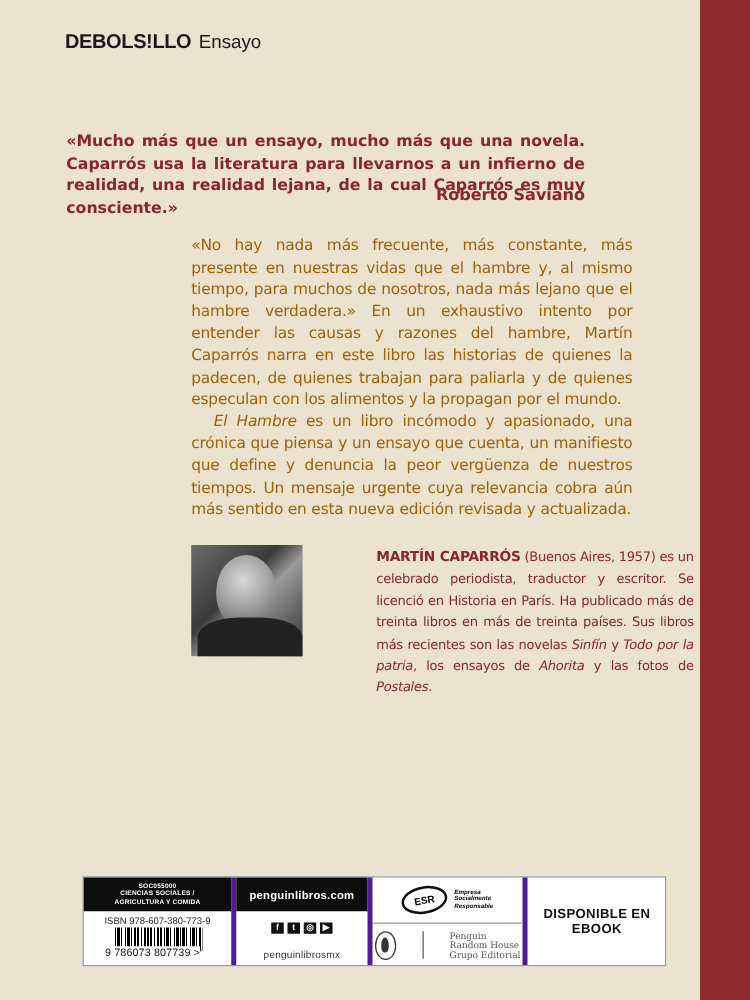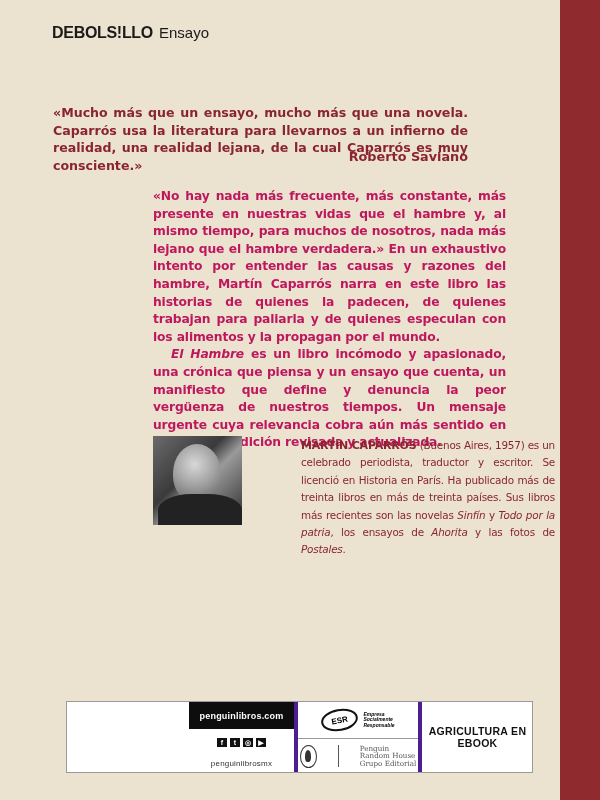--- a/index.html
+++ b/index.html
@@ -3,21 +3,21 @@
 <meta charset="utf-8">
 <style>
   html,body{margin:0;padding:0;}
   body{width:600px;height:800px;position:relative;background:#ebe2d0;overflow:hidden;font-family:"DejaVu Sans",sans-serif;}
   .spine{position:absolute;left:560px;top:0;width:40px;height:800px;background:#8f2a2f;}
   .brand{position:absolute;left:52px;top:24px;font-size:15px;color:#1a1a1a;}
   .brand .logo{font-weight:bold;letter-spacing:-0.3px;font-family:"Liberation Sans",sans-serif;font-size:16px;}
   .brand .series{margin-left:6px;font-family:"Liberation Sans",sans-serif;font-size:15px;}
   .quote{position:absolute;left:53px;top:104px;width:415px;color:#8a2530;font-weight:bold;font-size:12.6px;line-height:17.5px;text-align:justify;font-family:"DejaVu Sans",sans-serif;}
   .quote-author{position:absolute;left:53px;top:149px;width:415px;text-align:right;color:#8a2530;font-weight:bold;font-size:12.8px;font-family:"DejaVu Sans",sans-serif;}
-  .synopsis{position:absolute;left:153px;top:188px;width:353px;color:#be185d;font-size:12.3px;line-height:17.6px;text-align:justify;font-family:"DejaVu Sans",sans-serif;letter-spacing:-0.15px;font-weight:bold;}
+  .synopsis{position:absolute;left:153px;top:188px;width:353px;color:#a16207;font-size:12.3px;line-height:17.6px;text-align:justify;font-family:"DejaVu Sans",sans-serif;letter-spacing:-0.15px;}
   .synopsis p{margin:0;}
   .synopsis p.indent{text-indent:18px;}
   .author-photo{position:absolute;left:153px;top:436px;width:89px;height:89px;background:linear-gradient(135deg,#6b6b6b 0%,#3a3a3a 40%,#9a9a9a 55%,#2a2a2a 100%);overflow:hidden;}
   .author-photo .head{position:absolute;left:20px;top:8px;width:48px;height:58px;border-radius:50% 50% 45% 45%;background:radial-gradient(circle at 45% 35%,#d8d8d8 0%,#a3a3a3 45%,#5a5a5a 100%);}
   .author-photo .body{position:absolute;left:5px;top:58px;width:84px;height:40px;border-radius:40% 40% 0 0;background:#222;}
   .bio{position:absolute;left:253px;top:437px;width:254px;color:#8a2530;font-size:10.4px;line-height:17.4px;text-align:justify;font-family:"DejaVu Sans",sans-serif;letter-spacing:-0.2px;margin-left:48px;}
   .bio .name{font-weight:bold;font-size:11px;}
   .infobox{position:absolute;left:66px;top:701px;width:467px;height:72px;background:#fff;border:1px solid #9a9a9a;box-sizing:border-box;}
   .col{position:absolute;top:0;height:100%;border-right:4px solid #4c1d95;box-sizing:border-box;}
   .c1{left:0;width:122px;}
@@ -63,20 +63,32 @@
 </div>
 
 <div class="author-photo">
   <div class="head"></div>
   <div class="body"></div>
 </div>
 
 <div class="bio"><span class="name">MARTÍN CAPARRÓS</span><span> (Buenos Aires, 1957) es un celebrado periodista, traductor y escritor. Se licenció en Historia en París. Ha publicado más de treinta libros en más de treinta países. Sus libros más recientes son las novelas </span><i>Sinfín</i><span> y </span><i>Todo por la patria</i><span>, los ensayos de </span><i>Ahorita</i><span> y las fotos de </span><i>Postales</i><span>.</span></div>
 
 <div class="infobox">
+  <div class="col c1">
+    <div class="hdr">
+      <div class="cat">SOC055000</div>
+      <div class="cat">CIENCIAS SOCIALES /</div>
+      <div class="cat">AGRICULTURA Y COMIDA</div>
+    </div>
+    <div class="isbn">ISBN 978-607-380-773-9</div>
+    <div class="barcode">
+      <div class="bars"></div>
+      <div class="nums"><span>9 786073 807739 &gt;</span></div>
+    </div>
+  </div>
   <div class="col c2">
     <div class="hdr">
         <div class="site">penguinlibros.com</div>
       </div>
     <div class="social">
       <div class="sq">f</div>
       <div class="sq">t</div>
       <div class="sq">◎</div>
       <div class="sq">▶</div>
     </div>
@@ -97,18 +109,18 @@
       <div class="prh-text">
         <div>Penguin</div>
         <div>Random House</div>
         <div>Grupo Editorial</div>
       </div>
     </div>
   </div>
   <div class="col c4">
     <div class="ebook">
       <div>
-        <div>AGRICULTURA EN</div>
+        <div>DISPONIBLE EN</div>
         <div>EBOOK</div>
       </div>
     </div>
   </div>
 </div>
 
 </body></html>

